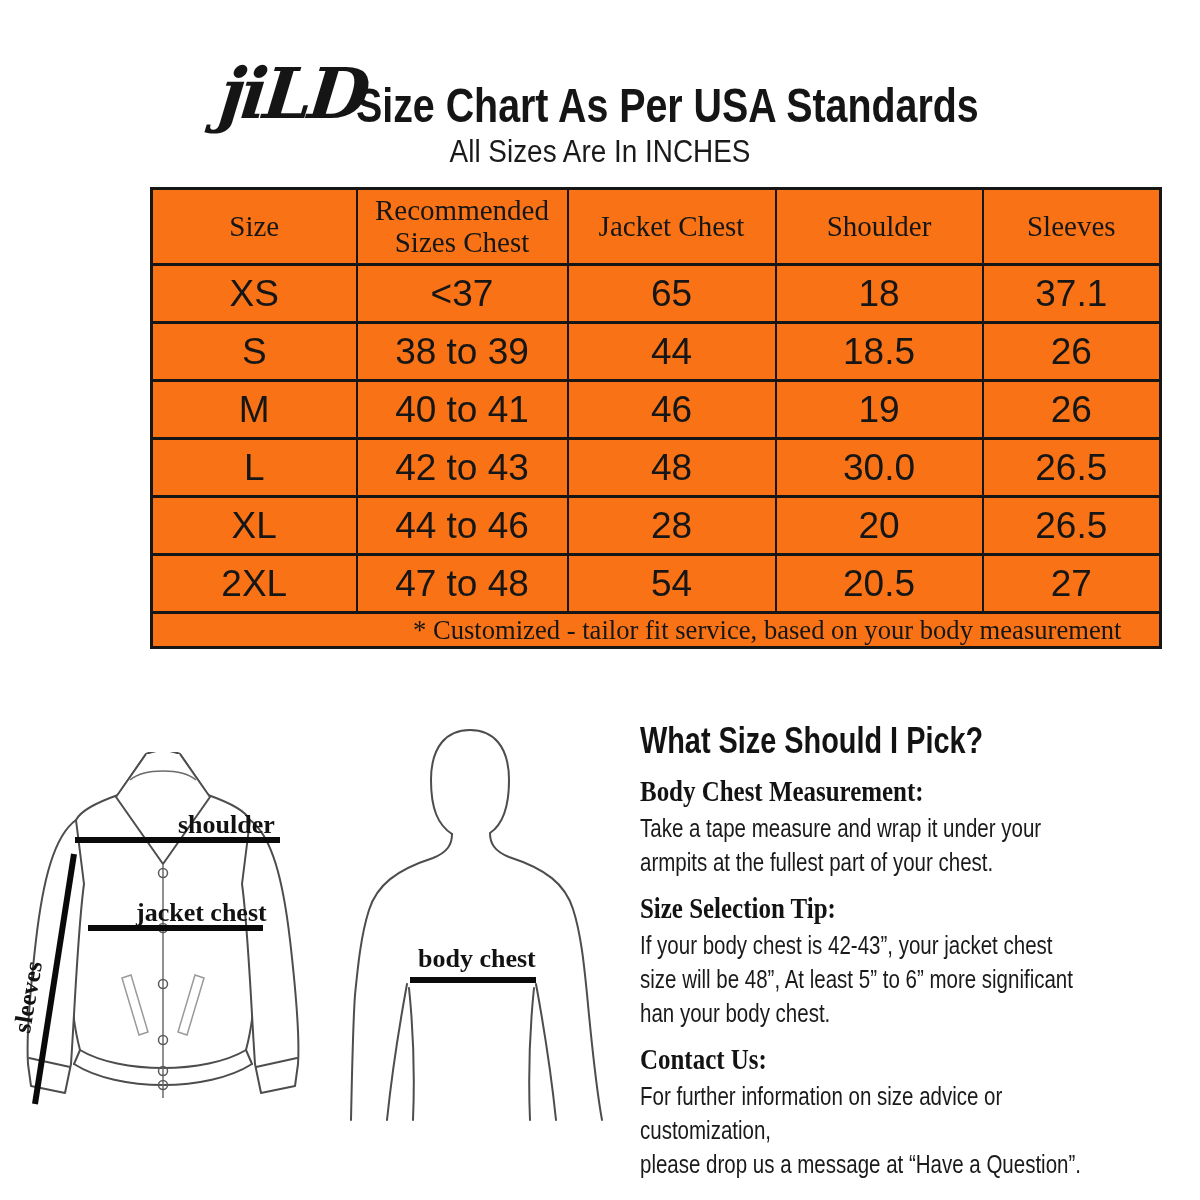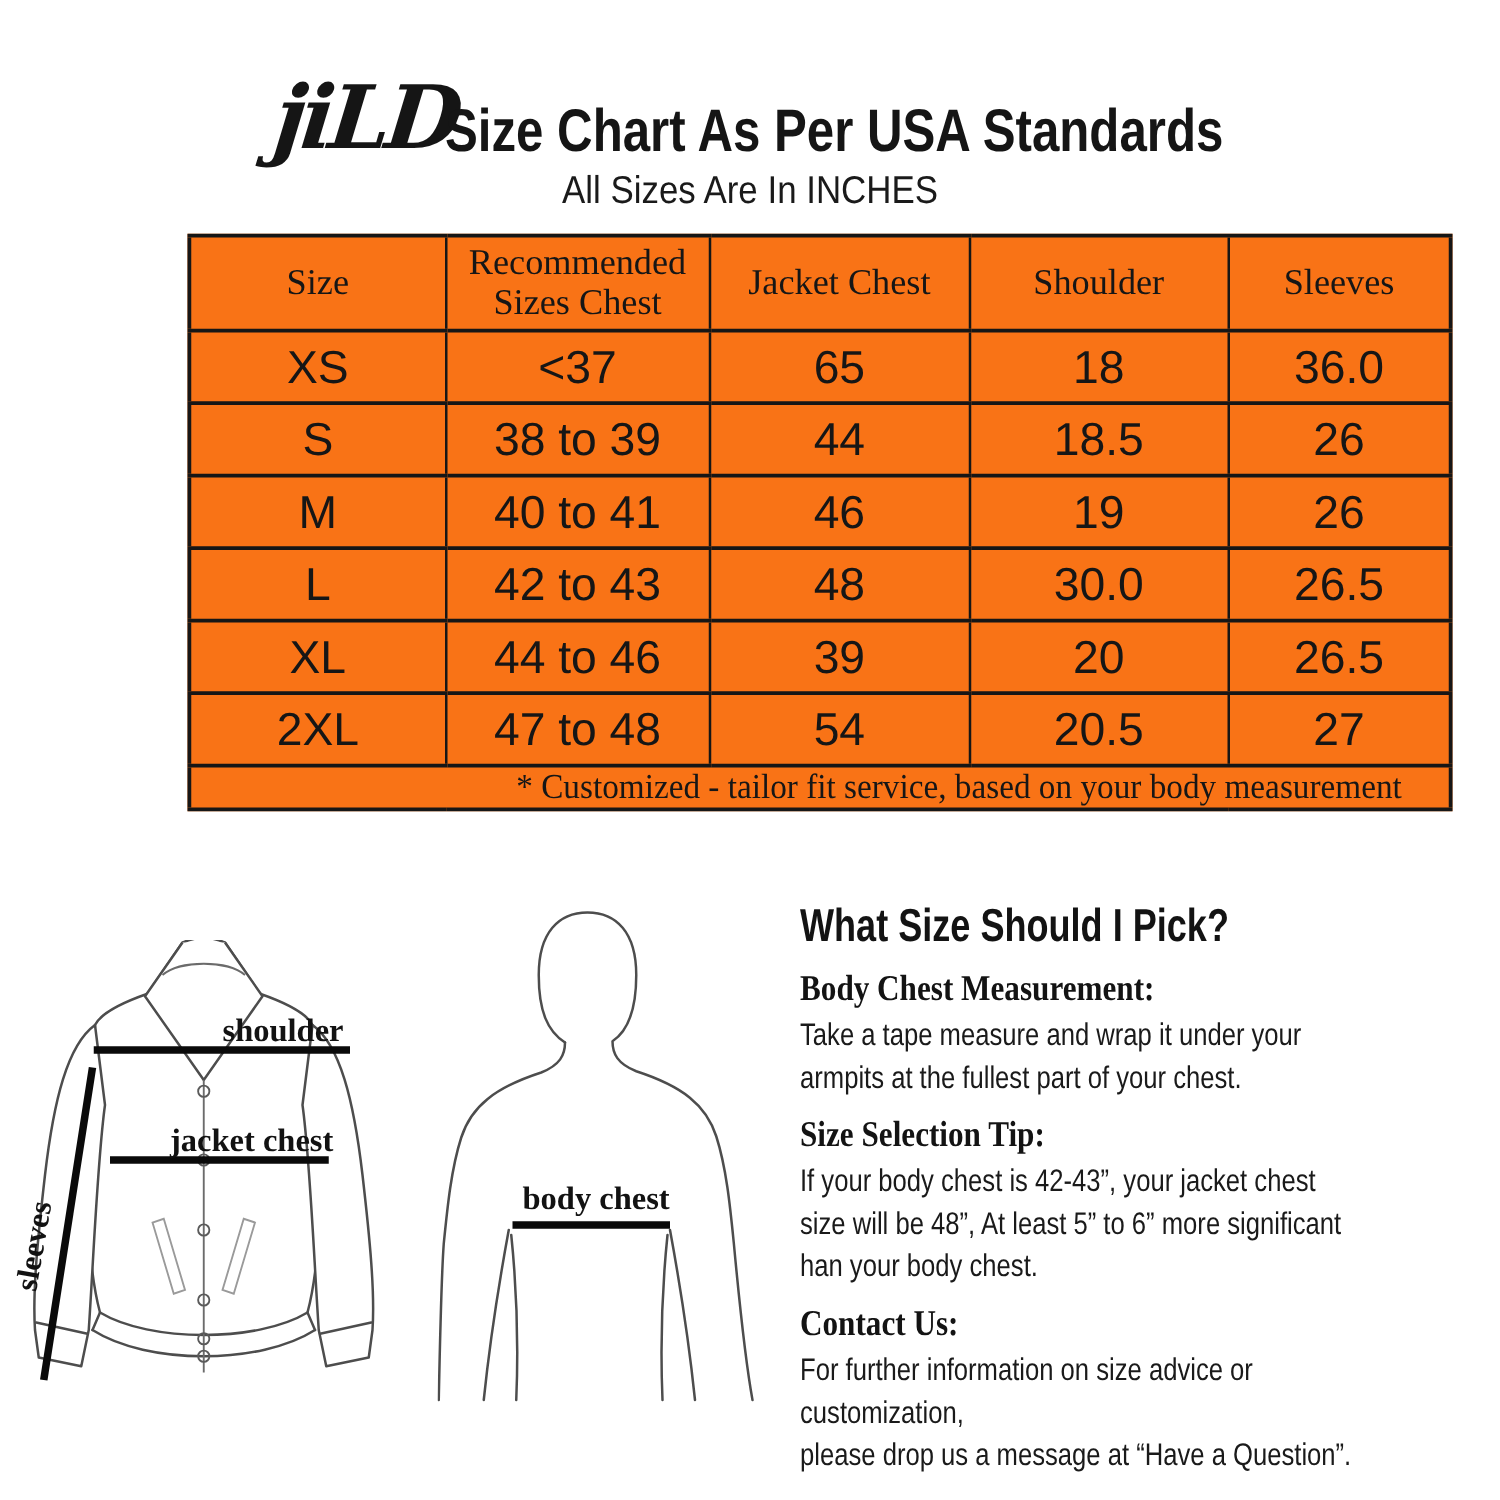--- a/index.html
+++ b/index.html
@@ -191,21 +191,21 @@
         <th>Shoulder</th>
         <th>Sleeves</th>
       </tr>
     </thead>
     <tbody>
       <tr>
         <td>XS</td>
         <td>&lt;37</td>
         <td>65</td>
         <td>18</td>
-        <td>36.0</td>
+        <td>37.1</td>
       </tr>
       <tr>
         <td>S</td>
         <td>38 to 39</td>
         <td>44</td>
         <td>18.5</td>
         <td>26</td>
       </tr>
       <tr>
         <td>M</td>
@@ -217,21 +217,21 @@
       <tr>
         <td>L</td>
         <td>42 to 43</td>
         <td>48</td>
         <td>30.0</td>
         <td>26.5</td>
       </tr>
       <tr>
         <td>XL</td>
         <td>44 to 46</td>
-        <td>39</td>
+        <td>28</td>
         <td>20</td>
         <td>26.5</td>
       </tr>
       <tr>
         <td>2XL</td>
         <td>47 to 48</td>
         <td>54</td>
         <td>20.5</td>
         <td>27</td>
       </tr>

